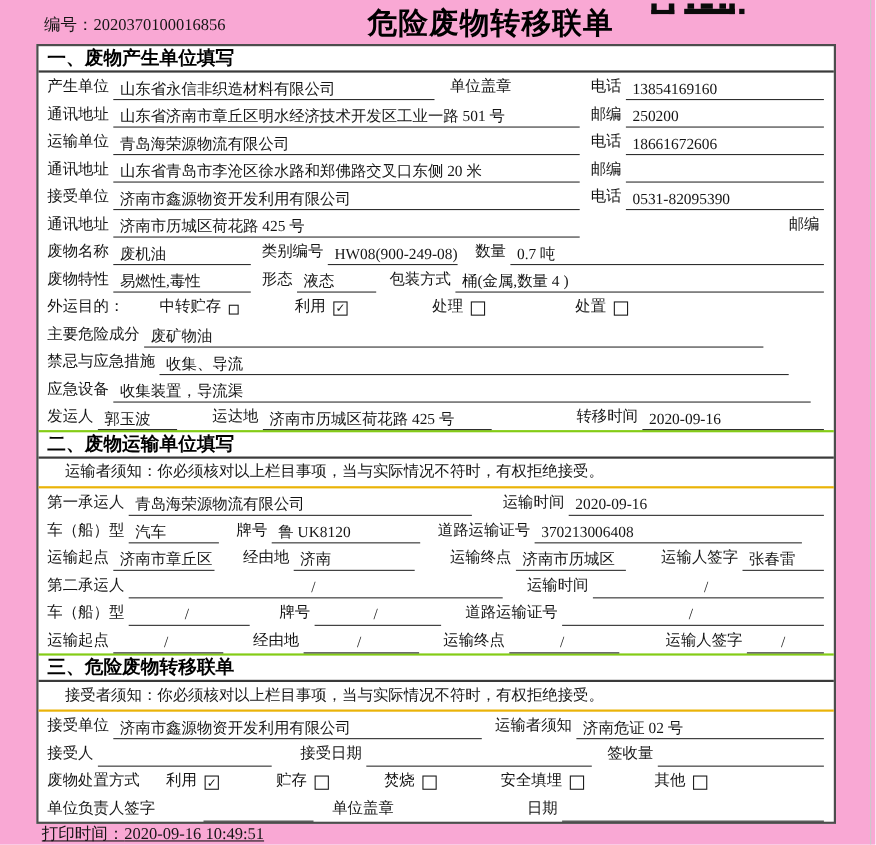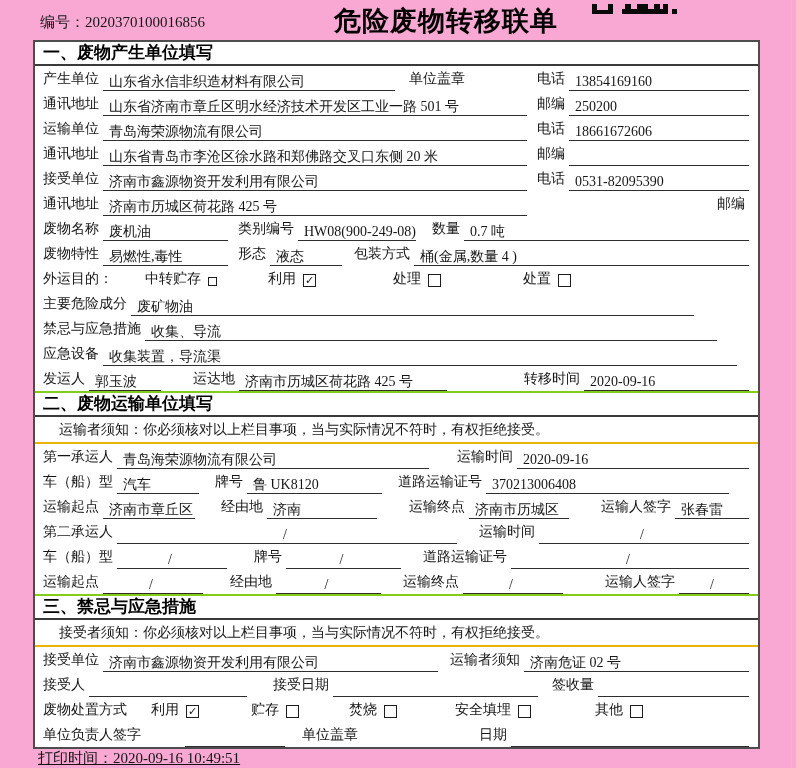--- a/index.html
+++ b/index.html
@@ -223,21 +223,21 @@
       <span class="lbl">运输起点</span>
       <span class="fill ctr" style="width:100px">/</span>
       <span class="lbl" style="margin-left:25px">经由地</span>
       <span class="fill ctr" style="width:105px">/</span>
       <span class="lbl" style="margin-left:20px">运输终点</span>
       <span class="fill ctr" style="width:100px">/</span>
       <span class="lbl" style="margin-left:40px">运输人签字</span>
       <span class="fill grow ctr">/</span>
     </div>
 
-    <div class="sec-header mid">三、禁忌与应急措施</div>
+    <div class="sec-header mid">三、危险废物转移联单</div>
     <div class="notice">接受者须知：你必须核对以上栏目事项，当与实际情况不符时，有权拒绝接受。</div>
 
     <div class="row">
       <span class="lbl">接受单位</span>
       <span class="fill" style="width:335px">济南市鑫源物资开发利用有限公司</span>
       <span class="lbl" style="margin-left:10px">运输者须知</span>
       <span class="fill grow">济南危证 02 号</span>
     </div>
 
     <div class="row">

